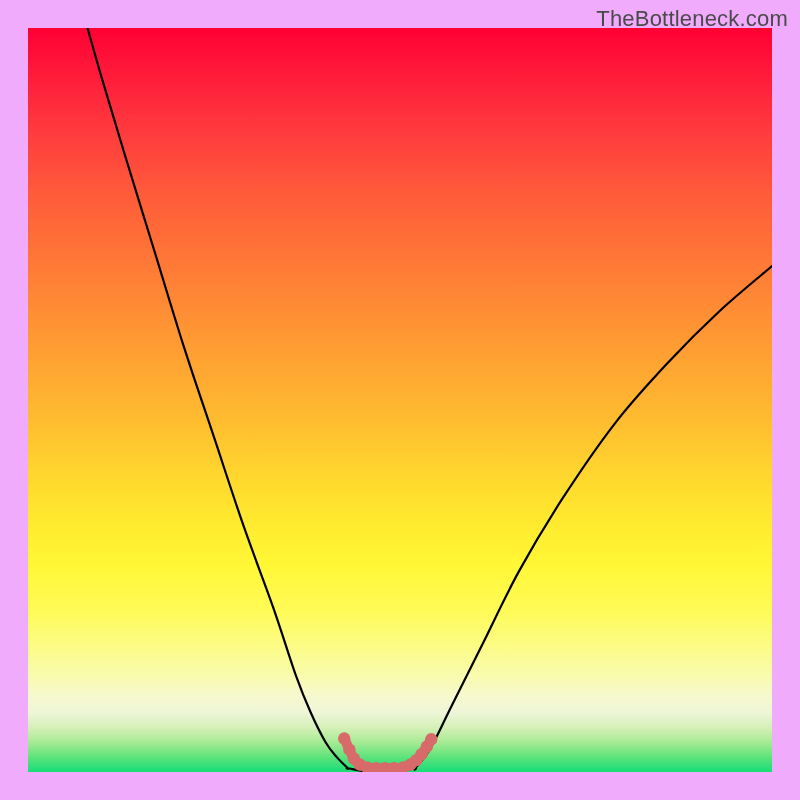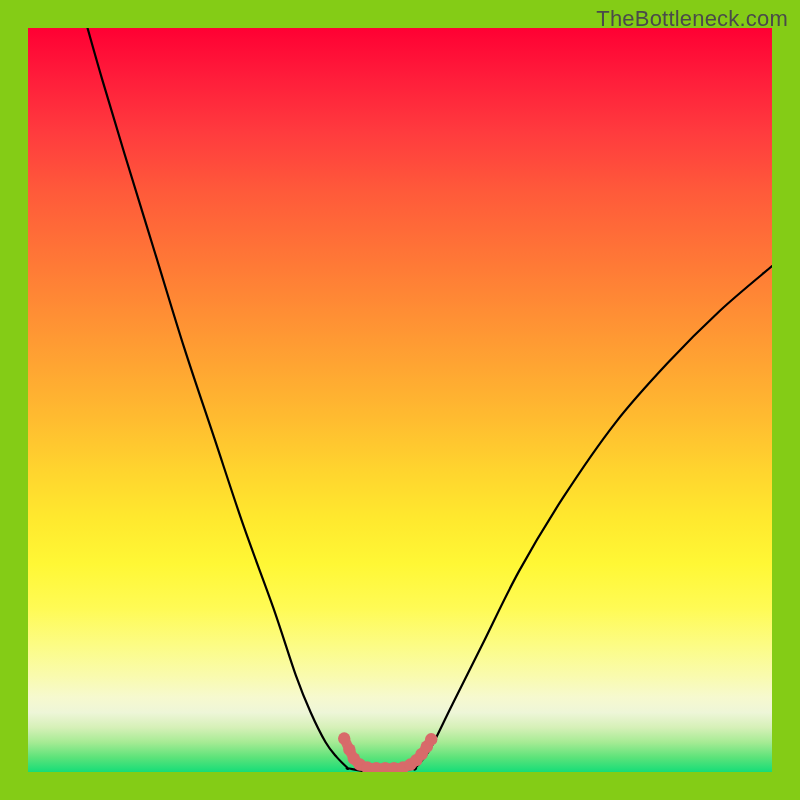--- a/index.html
+++ b/index.html
@@ -8,21 +8,21 @@
     width: 800px;
     height: 800px;
     overflow: hidden;
     background: #000;
     font-family: Arial, Helvetica, sans-serif;
   }
   .frame {
     position: relative;
     width: 800px;
     height: 800px;
-    background: #84cc16;
+    background: #f0abfc;
   }
   .plot {
     position: absolute;
     left: 28px;
     top: 28px;
     width: 744px;
     height: 744px;
     overflow: hidden;
   }
   .gradient-bg {

